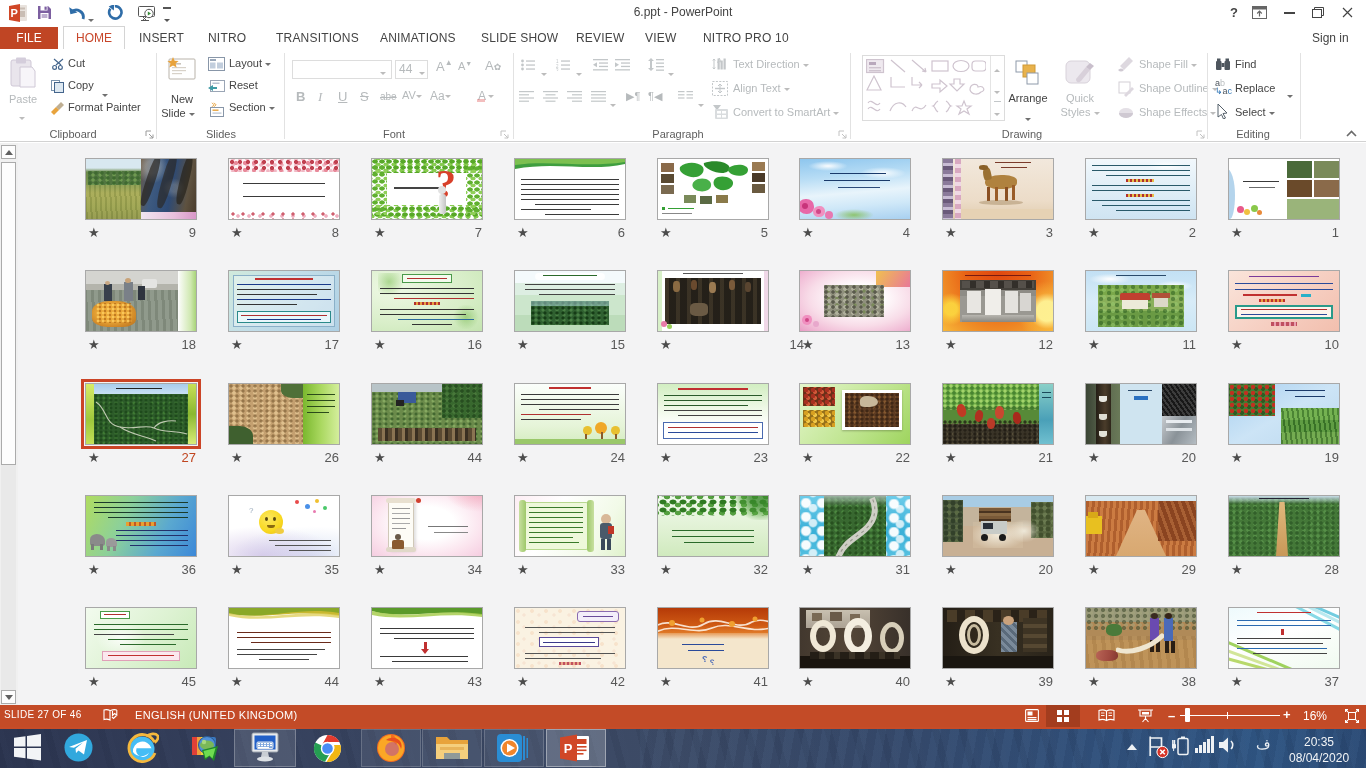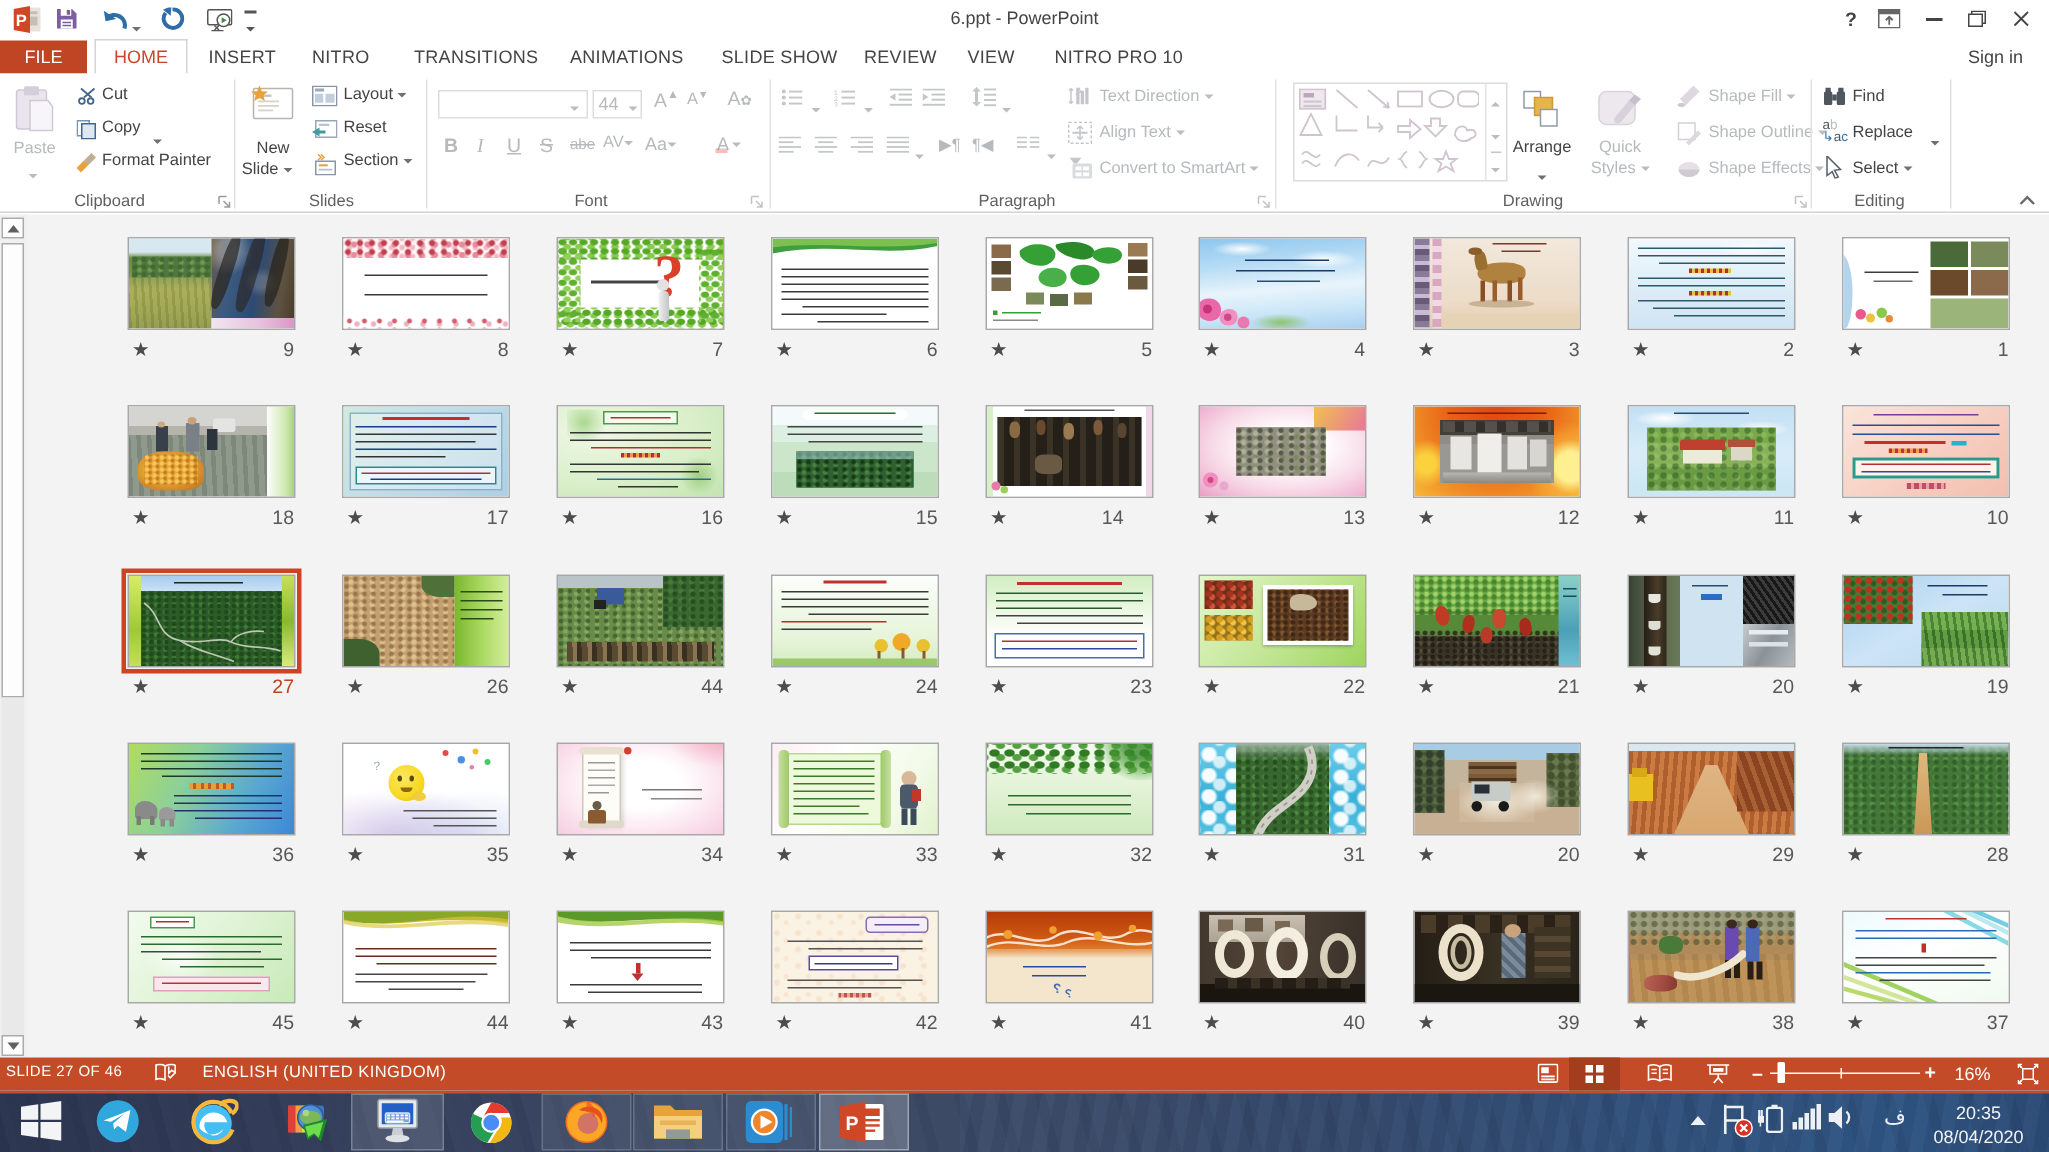--- a/index.html
+++ b/index.html
@@ -646,21 +646,21 @@
 <div class="abs" style="left:33px;top:9px;width:6px;height:10px;background:#6a4a2e;border-radius:40%"></div>
 <div class="abs" style="left:51px;top:11px;width:7px;height:11px;background:#9a7a52;border-radius:40%"></div>
 <div class="abs" style="left:71px;top:9px;width:6px;height:10px;background:#7a5a3a;border-radius:40%"></div>
 <div class="abs" style="left:87px;top:11px;width:6px;height:10px;background:#5a4530;border-radius:40%"></div>
 <div class="abs" style="left:32px;top:32px;width:18px;height:13px;background:#6a5a44;border-radius:30%"></div>
 <div class="abs" style="left:3px;top:50px;width:6px;height:6px;background:#e87aa8;border-radius:50%"></div>
         <div class="abs" style="left:9px;top:53px;width:5px;height:5px;background:#9ad05a;border-radius:50%"></div>
       </div>
     </div>
 <div class="star" style="left:660px;top:194px">★</div>
-<div class="num" style="left:689px;top:194px;color:#585858">14</div>
+<div class="num" style="left:744px;top:194px;color:#585858">14</div>
 <div class="sl" style="left:799px;top:127px;">
       <div class="th">
         <div class="abs" style="left:0;top:0;width:110px;height:60px;background:radial-gradient(ellipse at 55% 45%,#ffffff 25%,#f8dce8 60%,#f0b8d4 85%,#e89cc4 100%)"></div>
 <div class="abs" style="left:76px;top:0px;width:34px;height:16px;background:linear-gradient(120deg,#f0c050,#e87898)"></div>
 <div class="abs" style="left:24px;top:14px;width:60px;height:32px;background:#7a7a6a"></div>
 <div class="abs" style="left:24px;top:14px;width:60px;height:32px;background:radial-gradient(circle at 2px 2px,#5a5a4c 1.4px,rgba(0,0,0,0) 2px) 0 0/7px 5px,radial-gradient(circle at 2px 2px,#b0b09c 1.5px,rgba(0,0,0,0) 2.2px) 3px 2px/8px 6px,radial-gradient(circle at 2px 2px,#7a8a5a 1.3px,rgba(0,0,0,0) 2px) 2px 4px/9px 7px,#90907e"></div>
 <div class="abs" style="left:2px;top:44px;width:10px;height:10px;background:#f090c0;border-radius:50% 45% 55% 50%"></div>
         <div class="abs" style="left:5px;top:47px;width:4px;height:4px;background:#d04888;border-radius:50%"></div>
         <div class="abs" style="left:13px;top:50px;width:6px;height:6px;background:#e8a8cc;border-radius:50%"></div>
       </div>

